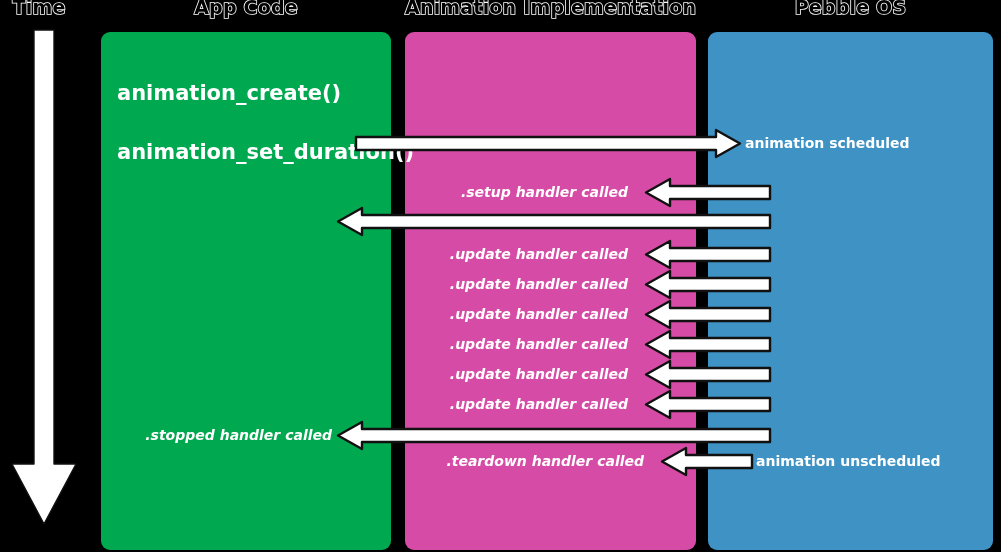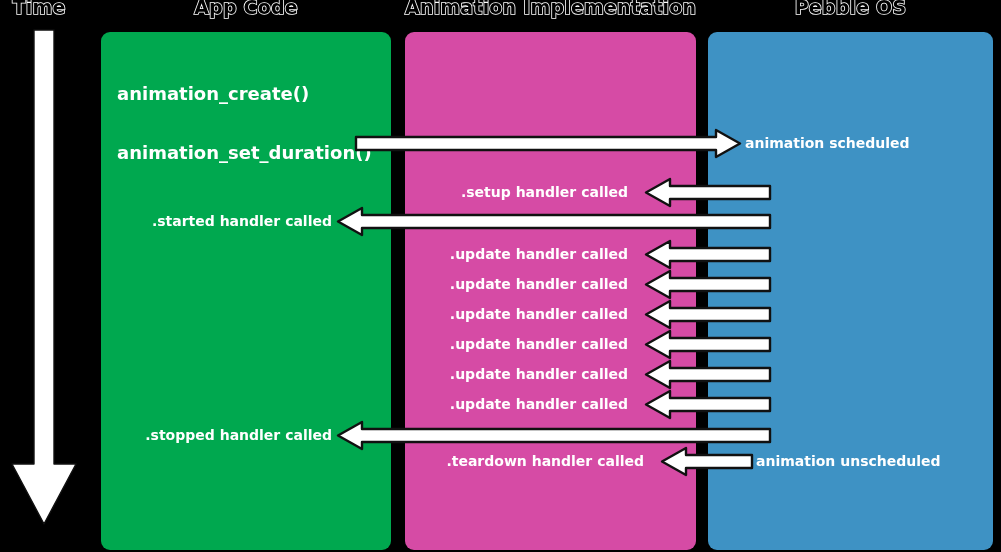--- a/index.html
+++ b/index.html
@@ -61,28 +61,28 @@
 
   
   .lbl {
     position: absolute;
     font-size: 14px;
     font-weight: bold;
     color: #ffffff;
     white-space: nowrap;
     line-height: 20px;
   }
-  .lbl-right { text-align: right; }
+  .lbl-right { text-align: right; font-style: italic; }
 
   
   .code-block {
     position: absolute;
     left: 117px;
     top: 45px;
-    font-size: 18px;
+    font-size: 21px;
     font-weight: bold;
     color: #ffffff;
     line-height: 19.6px;
     white-space: pre;
   }
 
   
   #arrows {
     position: absolute;
     left: 0;
@@ -132,21 +132,20 @@
 
     <path d="M770 429 L362 429 L362 422 L338 435.5 L362 449 L362 442 L770 442 Z" fill="#ffffff" stroke="#111111" stroke-width="2.4" stroke-linejoin="round"></path>
 
     <path d="M752 455 L686 455 L686 448 L662 461.5 L686 475 L686 468 L752 468 Z" fill="#ffffff" stroke="#111111" stroke-width="2.4" stroke-linejoin="round"></path>
   </svg>
 
   <div class="lbl" style="left:745px; top:133px;">animation scheduled</div>
 
   <div class="lbl lbl-right" style="left:316px; top:182px; width:312px;">.setup handler called</div>
 
-  <div class="lbl lbl-right" style="left:20px; top:211px; width:312px;">.started handler called</div>
 
   <div class="lbl lbl-right" style="left:316px; top:244px; width:312px;">.update handler called</div>
   <div class="lbl lbl-right" style="left:316px; top:274px; width:312px;">.update handler called</div>
   <div class="lbl lbl-right" style="left:316px; top:304px; width:312px;">.update handler called</div>
   <div class="lbl lbl-right" style="left:316px; top:334px; width:312px;">.update handler called</div>
   <div class="lbl lbl-right" style="left:316px; top:364px; width:312px;">.update handler called</div>
   <div class="lbl lbl-right" style="left:316px; top:394px; width:312px;">.update handler called</div>
 
   <div class="lbl lbl-right" style="left:20px; top:425px; width:312px;">.stopped handler called</div>
 

